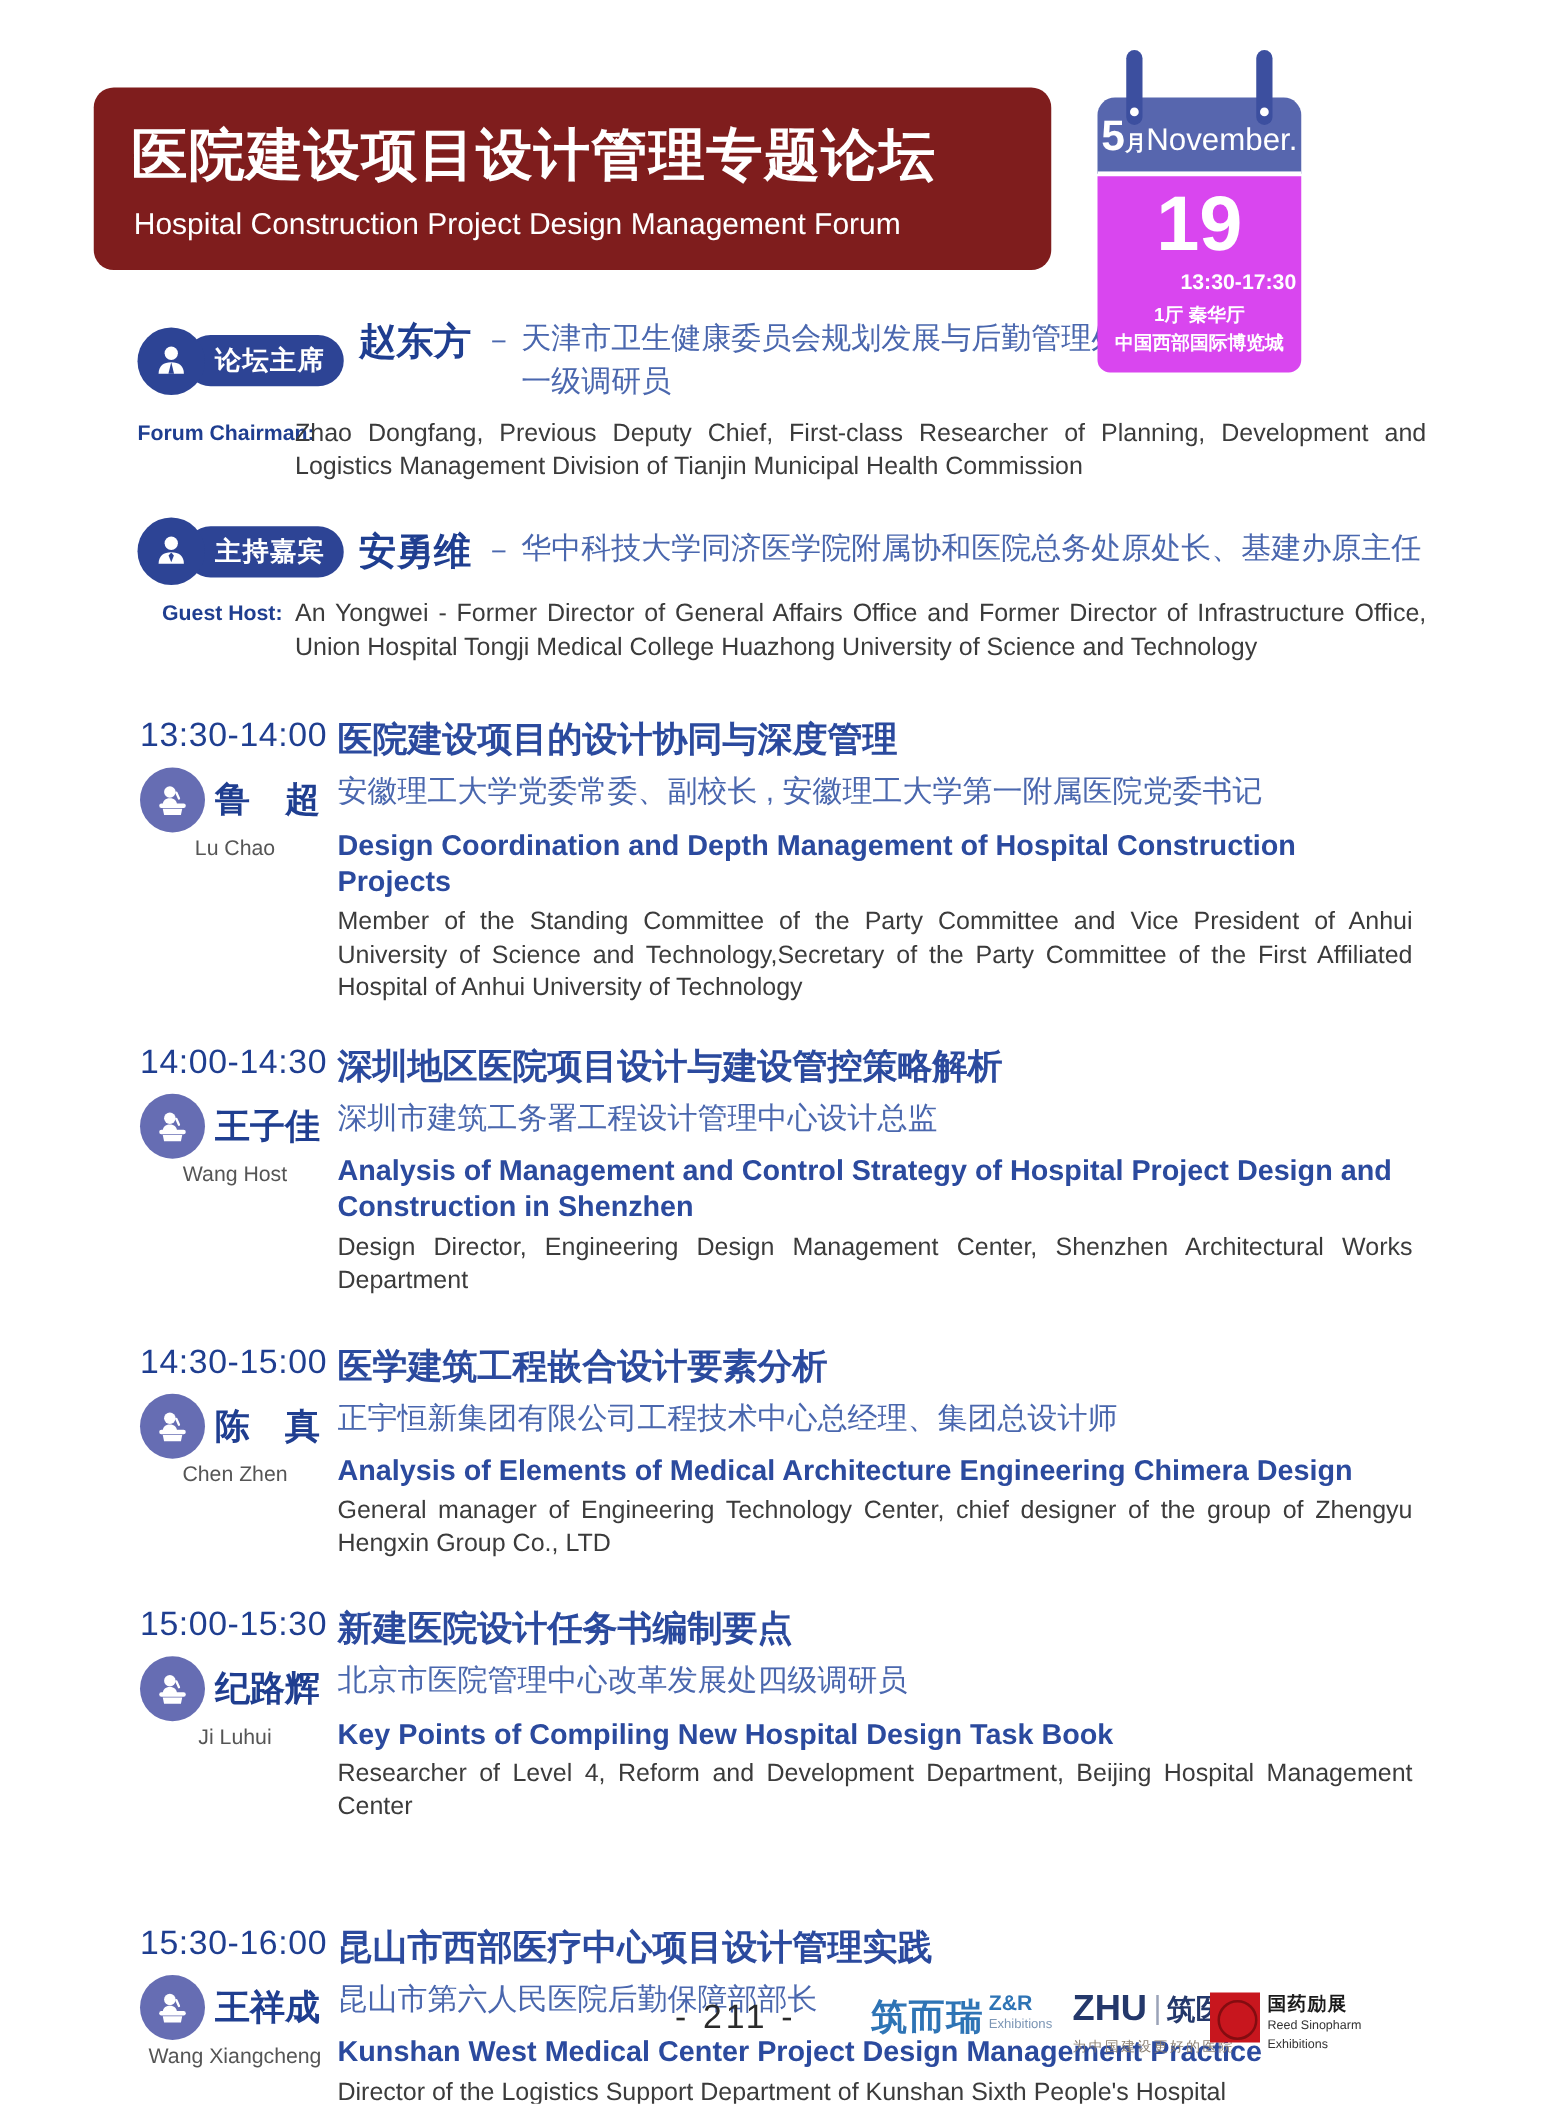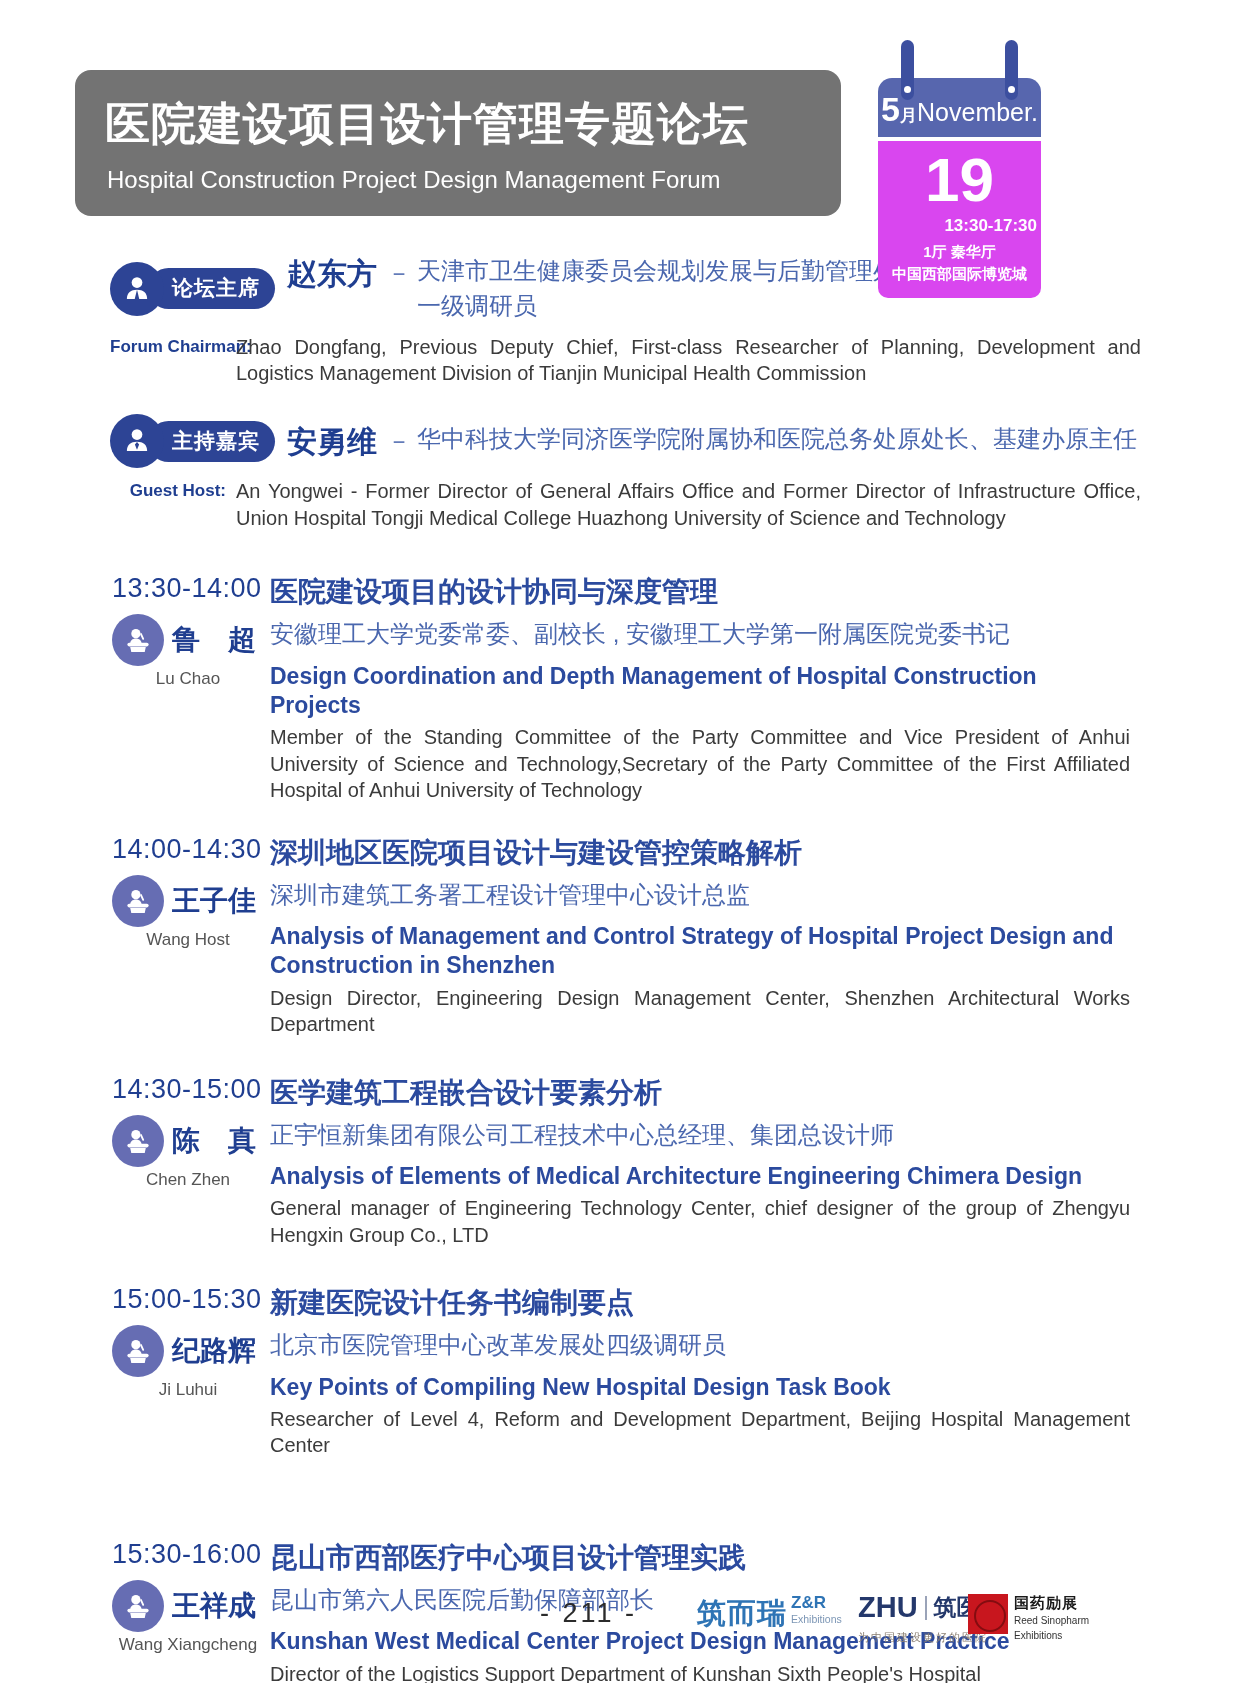--- a/index.html
+++ b/index.html
@@ -6,21 +6,21 @@
   html,body { width:1240px; height:1683px; }
   body {
     position:relative; background:#ffffff; overflow:hidden;
     font-family:"Liberation Sans", sans-serif; color:#3b3b3b;
   }
 
   
   .header { position:relative; height:252px; }
   .banner {
     position:absolute; left:75px; top:70px; width:766px; height:146px;
-    background:#737373; border-radius:16px; color:#fff;
+    background:#7f1d1d; border-radius:16px; color:#fff;
   }
   .banner-title { font-size:45px; font-weight:bold; margin:24px 0 0 30px; letter-spacing:1px; }
   .banner-sub   { font-size:24px; margin:12px 0 0 32px; }
 
   .calendar { position:absolute; left:878px; top:40px; width:163px; }
   .ring {
     position:absolute; width:13px; height:60px; background:#3c4f9f;
     border-radius:7px; top:0; z-index:3;
   }
   .ring::after {

